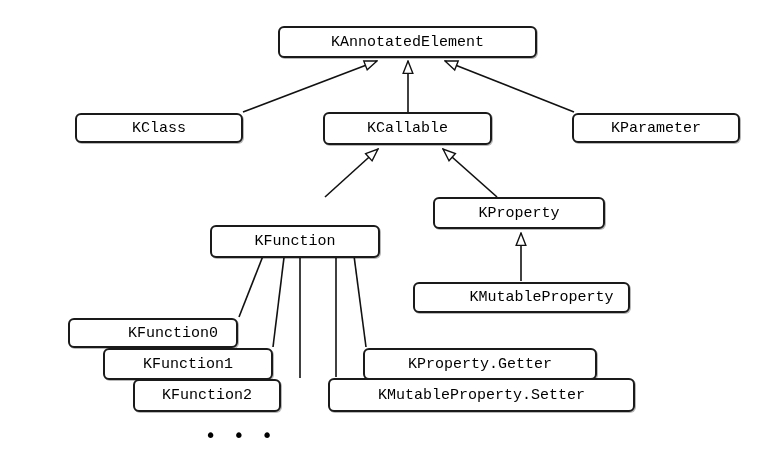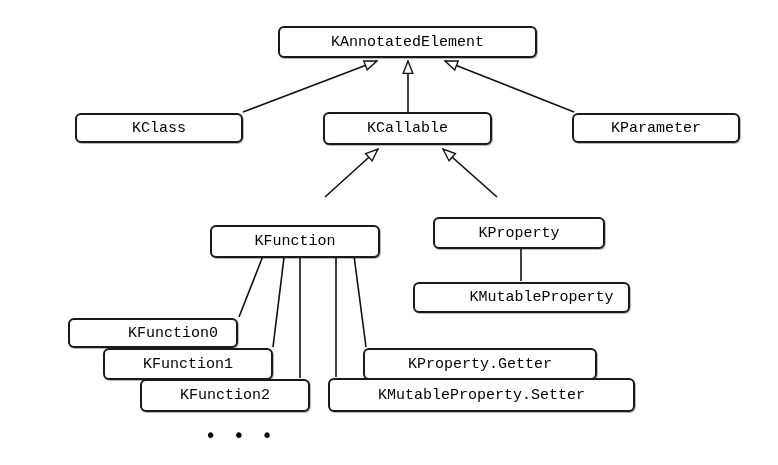--- a/index.html
+++ b/index.html
@@ -86,36 +86,36 @@
       </div>
       <div class="node" style="left: 323px; top: 112px; width: 169px; height: 33px;">
         <span>KCallable</span>
       </div>
       <div class="node" style="left: 572px; top: 113px; width: 168px; height: 30px;">
         <span>KParameter</span>
       </div>
       <div class="node" style="left: 210px; top: 197px; width: 170px; height: 33px; margin-top: 28px;">
         <span>KFunction</span>
       </div>
-      <div class="node" style="left: 433px; top: 197px; width: 172px; height: 32px; margin-top: 20px;">
+      <div class="node" style="left: 433px; top: 197px; width: 172px; height: 32px;">
         <span>KProperty</span>
       </div>
       <div class="node" style="left: 413px; top: 282px; width: 217px; height: 31px; padding-left: 40px;">
         <span>KMutableProperty</span>
       </div>
       <div class="node" style="left: 68px; top: 318px; width: 170px; height: 30px; padding-left: 40px;">
         <span>KFunction0</span>
       </div>
       <div class="node" style="left: 103px; top: 348px; width: 170px; height: 32px;">
         <span>KFunction1</span>
       </div>
       <div class="node" style="left: 363px; top: 348px; width: 234px; height: 32px;">
         <span>KProperty.Getter</span>
       </div>
-      <div class="node" style="left: 140px; top: 379px; width: 170px; height: 33px; border-radius: 6px;">
+      <div class="node" style="left: 133px; top: 379px; width: 148px; height: 33px; border-radius: 6px;">
         <span>KFunction2</span>
       </div>
       <div class="node" style="left: 328px; top: 378px; width: 307px; height: 34px;">
         <span>KMutableProperty.Setter</span>
       </div>
     </div>
   <div class="ellipsis">• • •</div>
 </div>
 
 </body></html>

